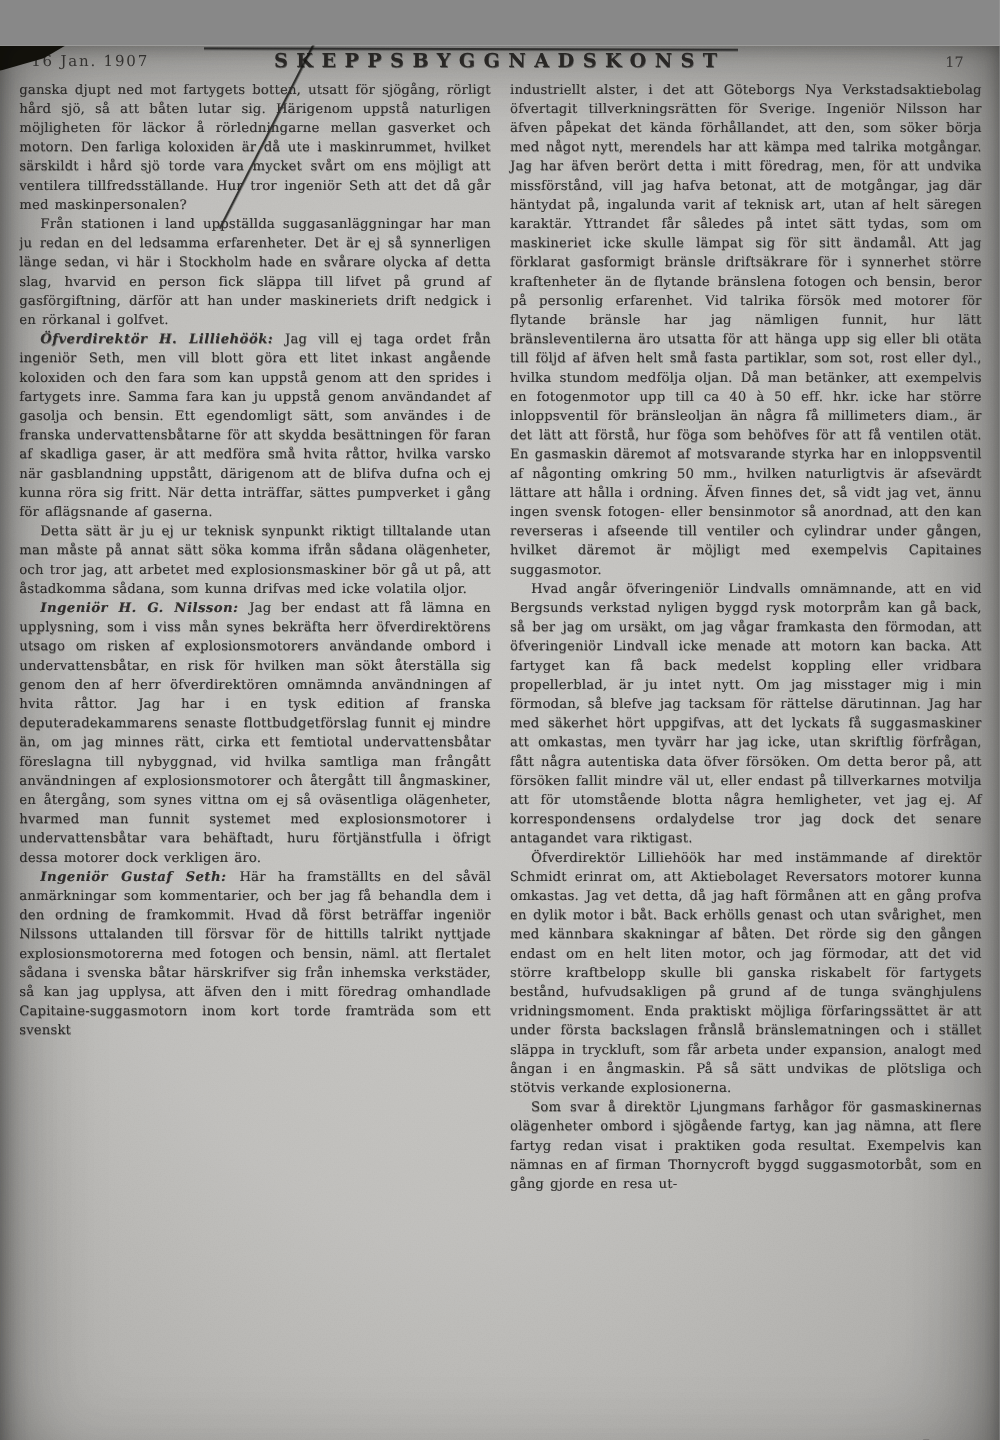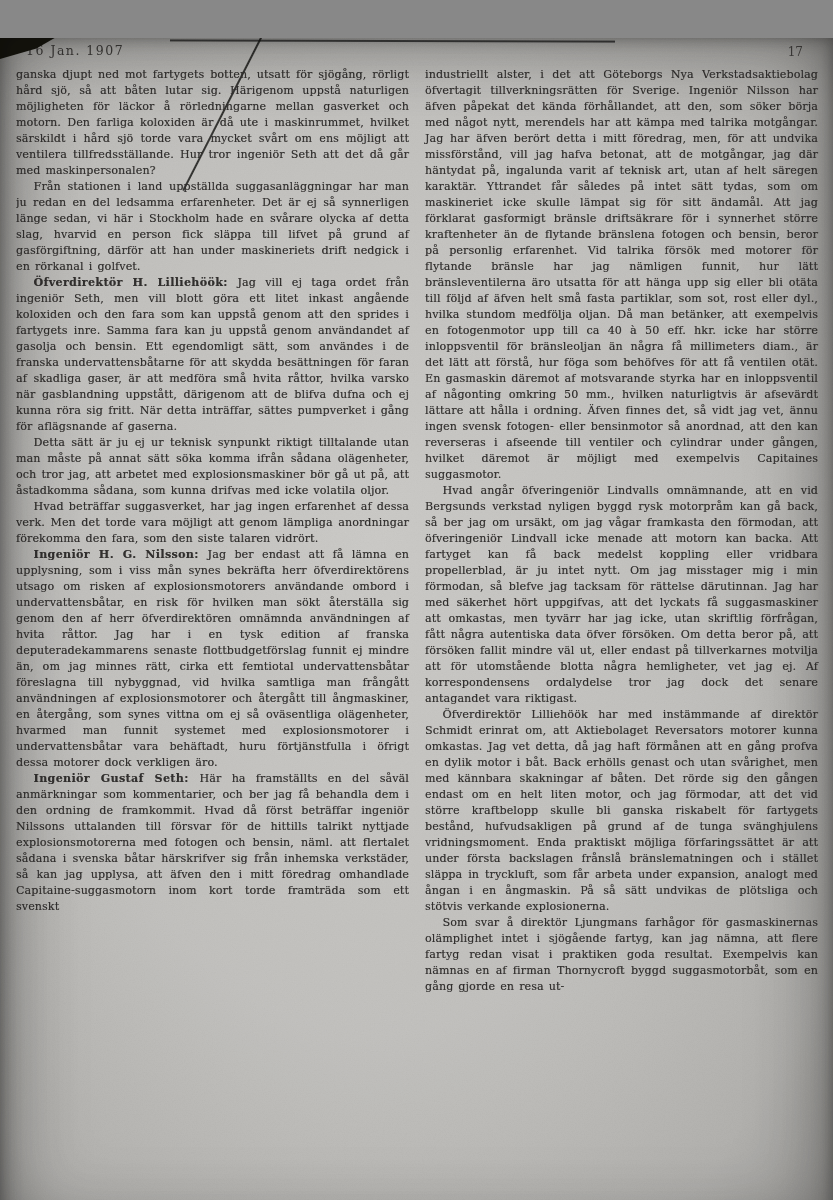--- a/index.html
+++ b/index.html
@@ -42,49 +42,49 @@
   .para{
     margin:0;padding:0;
     font-size:11px;line-height:16px;
     text-align:justify;text-indent:1.6em;
     color:#333130;
     letter-spacing:.15px;word-spacing:1.4px;
     filter:blur(.32px) contrast(1.02);
     text-shadow:.3px .3px .45px rgba(55,53,50,.5);
   }
   .para.no-indent{text-indent:0;}
-  .speaker{font-weight:bold;letter-spacing:.4px;}
+  .speaker{font-style:italic;font-weight:bold;letter-spacing:.4px;}
 </style>
 </head>
 <body>
 
 <div class="scan">
 
   <span class="hdr-date">16 Jan. 1907</span>
+  <span class="hdr-title">SKEPPSBYGGNADSKONST</span>
   <span class="hdr-page">17</span>
   <div class="top-rule"></div>
 
   <div class="corner-wedge"></div>
   <div class="scratch"></div>
 
   <div class="cols">
     <div class="col" id="col-left">
         <p class="para no-indent">ganska djupt ned mot fartygets botten, utsatt för sjögång, rörligt hård sjö, så att båten lutar sig. Härigenom uppstå naturligen möjligheten för läckor å rörledningarne mellan gasverket och motorn. Den farliga koloxiden är då ute i maskinrummet, hvilket särskildt i hård sjö torde vara mycket svårt om ens möjligt att ventilera tillfredsställande. Hur tror ingeniör Seth att det då går med maskinpersonalen?</p>
         <p class="para">Från stationen i land uppställda suggasanläggningar har man ju redan en del ledsamma erfarenheter. Det är ej så synnerligen länge sedan, vi här i Stockholm hade en svårare olycka af detta slag, hvarvid en person fick släppa till lifvet på grund af gasförgiftning, därför att han under maskineriets drift nedgick i en rörkanal i golfvet.</p>
         <p class="para"><span class="speaker">Öfverdirektör H. Lilliehöök: </span>Jag vill ej taga ordet från ingeniör Seth, men vill blott göra ett litet inkast angående koloxiden och den fara som kan uppstå genom att den sprides i fartygets inre. Samma fara kan ju uppstå genom användandet af gasolja och bensin. Ett egendomligt sätt, som användes i de franska undervattensbåtarne för att skydda besättningen för faran af skadliga gaser, är att medföra små hvita råttor, hvilka varsko när gasblandning uppstått, därigenom att de blifva dufna och ej kunna röra sig fritt. När detta inträffar, sättes pumpverket i gång för aflägsnande af gaserna.</p>
         <p class="para">Detta sätt är ju ej ur teknisk synpunkt riktigt tilltalande utan man måste på annat sätt söka komma ifrån sådana olägenheter, och tror jag, att arbetet med explosionsmaskiner bör gå ut på, att åstadkomma sådana, som kunna drifvas med icke volatila oljor.</p>
-        <p class="para">Hvad beträffar suggasverket, har jag ingen erfarenhet af dessa verk. Men det torde vara möjligt att genom lämpliga anordningar förekomma den fara, som den siste talaren vidrört.</p>
         <p class="para"><span class="speaker">Ingeniör H. G. Nilsson: </span>Jag ber endast att få lämna en upplysning, som i viss mån synes bekräfta herr öfverdirektörens utsago om risken af explosionsmotorers användande ombord i undervattensbåtar, en risk för hvilken man sökt återställa sig genom den af herr öfverdirektören omnämnda användningen af hvita råttor. Jag har i en tysk edition af franska deputeradekammarens senaste flottbudgetförslag funnit ej mindre än, om jag minnes rätt, cirka ett femtiotal undervattensbåtar föreslagna till nybyggnad, vid hvilka samtliga man frångått användningen af explosionsmotorer och återgått till ångmaskiner, en återgång, som synes vittna om ej så oväsentliga olägenheter, hvarmed man funnit systemet med explosionsmotorer i undervattensbåtar vara behäftadt, huru förtjänstfulla i öfrigt dessa motorer dock verkligen äro.</p>
         <p class="para"><span class="speaker">Ingeniör Gustaf Seth: </span>Här ha framställts en del såväl anmärkningar som kommentarier, och ber jag få behandla dem i den ordning de framkommit. Hvad då först beträffar ingeniör Nilssons uttalanden till försvar för de hittills talrikt nyttjade explosionsmotorerna med fotogen och bensin, näml. att flertalet sådana i svenska båtar härskrifver sig från inhemska verkstäder, så kan jag upplysa, att äfven den i mitt föredrag omhandlade Capitaine-suggasmotorn inom kort torde framträda som ett svenskt</p>
       </div>
     <div class="col" id="col-right">
         <p class="para no-indent">industriellt alster, i det att Göteborgs Nya Verkstadsaktiebolag öfvertagit tillverkningsrätten för Sverige. Ingeniör Nilsson har äfven påpekat det kända förhållandet, att den, som söker börja med något nytt, merendels har att kämpa med talrika motgångar. Jag har äfven berört detta i mitt föredrag, men, för att undvika missförstånd, vill jag hafva betonat, att de motgångar, jag där häntydat på, ingalunda varit af teknisk art, utan af helt säregen karaktär. Yttrandet får således på intet sätt tydas, som om maskineriet icke skulle lämpat sig för sitt ändamål. Att jag förklarat gasformigt bränsle driftsäkrare för i synnerhet större kraftenheter än de flytande bränslena fotogen och bensin, beror på personlig erfarenhet. Vid talrika försök med motorer för flytande bränsle har jag nämligen funnit, hur lätt bränsleventilerna äro utsatta för att hänga upp sig eller bli otäta till följd af äfven helt små fasta partiklar, som sot, rost eller dyl., hvilka stundom medfölja oljan. Då man betänker, att exempelvis en fotogenmotor upp till ca 40 à 50 eff. hkr. icke har större inloppsventil för bränsleoljan än några få millimeters diam., är det lätt att förstå, hur föga som behöfves för att få ventilen otät. En gasmaskin däremot af motsvarande styrka har en inloppsventil af någonting omkring 50 mm., hvilken naturligtvis är afsevärdt lättare att hålla i ordning. Äfven finnes det, så vidt jag vet, ännu ingen svensk fotogen- eller bensinmotor så anordnad, att den kan reverseras i afseende till ventiler och cylindrar under gången, hvilket däremot är möjligt med exempelvis Capitaines suggasmotor.</p>
         <p class="para">Hvad angår öfveringeniör Lindvalls omnämnande, att en vid Bergsunds verkstad nyligen byggd rysk motorpråm kan gå back, så ber jag om ursäkt, om jag vågar framkasta den förmodan, att öfveringeniör Lindvall icke menade att motorn kan backa. Att fartyget kan få back medelst koppling eller vridbara propellerblad, är ju intet nytt. Om jag misstager mig i min förmodan, så blefve jag tacksam för rättelse därutinnan. Jag har med säkerhet hört uppgifvas, att det lyckats få suggasmaskiner att omkastas, men tyvärr har jag icke, utan skriftlig förfrågan, fått några autentiska data öfver försöken. Om detta beror på, att försöken fallit mindre väl ut, eller endast på tillverkarnes motvilja att för utomstående blotta några hemligheter, vet jag ej. Af korrespondensens ordalydelse tror jag dock det senare antagandet vara riktigast.</p>
         <p class="para">Öfverdirektör Lilliehöök har med instämmande af direktör Schmidt erinrat om, att Aktiebolaget Reversators motorer kunna omkastas. Jag vet detta, då jag haft förmånen att en gång profva en dylik motor i båt. Back erhölls genast och utan svårighet, men med kännbara skakningar af båten. Det rörde sig den gången endast om en helt liten motor, och jag förmodar, att det vid större kraftbelopp skulle bli ganska riskabelt för fartygets bestånd, hufvudsakligen på grund af de tunga svänghjulens vridningsmoment. Enda praktiskt möjliga förfaringssättet är att under första backslagen frånslå bränslematningen och i stället släppa in tryckluft, som får arbeta under expansion, analogt med ångan i en ångmaskin. På så sätt undvikas de plötsliga och stötvis verkande explosionerna.</p>
-        <p class="para">Som svar å direktör Ljungmans farhågor för gasmaskinernas olämplighet intet i sjögående fartyg, kan jag nämna, att flere fartyg redan visat i praktiken goda resultat. Exempelvis kan nämnas en af firman Thornycroft byggd suggasmotorbåt, som en gång gjorde en resa ut-</p>
+        <p class="para">Som svar å direktör Ljungmans farhågor för gasmaskinernas olägenheter ombord i sjögående fartyg, kan jag nämna, att flere fartyg redan visat i praktiken goda resultat. Exempelvis kan nämnas en af firman Thornycroft byggd suggasmotorbåt, som en gång gjorde en resa ut-</p>
       </div>
   </div>
 
   <div class="stamp">
     <div class="band"></div>
     <div class="scribble"></div>
   </div>
   <span class="foot-mark">J</span>
 
   <svg class="noise" width="833" height="1200" xmlns="http://www.w3.org/2000/svg">

